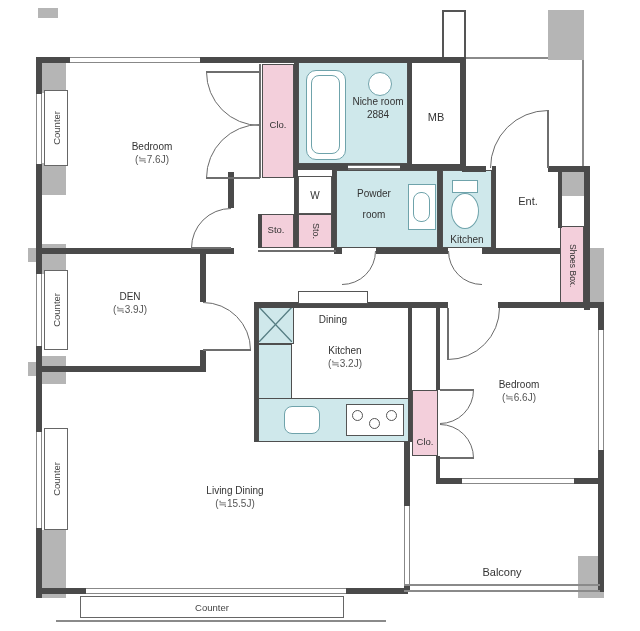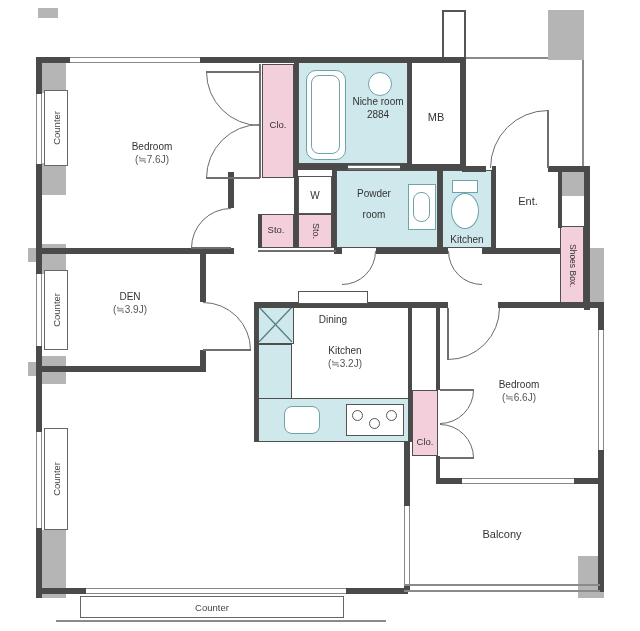--- a/index.html
+++ b/index.html
@@ -227,17 +227,21 @@
     <span class="nm">Kitchen</span>
     <span class="sz">(≒3.2J)</span>
   </div>
   <div class="lbl" style="left:460px;top:378px;width:118px">
     <span class="nm">Bedroom</span>
     <span class="sz">(≒6.6J)</span>
   </div>
   <div class="lbl" style="left:411px;top:430px;width:28px">
     <span class="sm">Clo.</span>
   </div>
-  <div class="lbl" style="left:470px;top:523px;width:64px">
+  <div class="lbl" style="left:175px;top:484px;width:120px">
+    <span class="nm">Living Dining</span>
+    <span class="sz">(≒15.5J)</span>
+  </div>
+  <div class="lbl" style="left:470px;top:561px;width:64px">
     <span class="s11">Balcony</span>
   </div>
 
 </div>
 
 </body></html>

